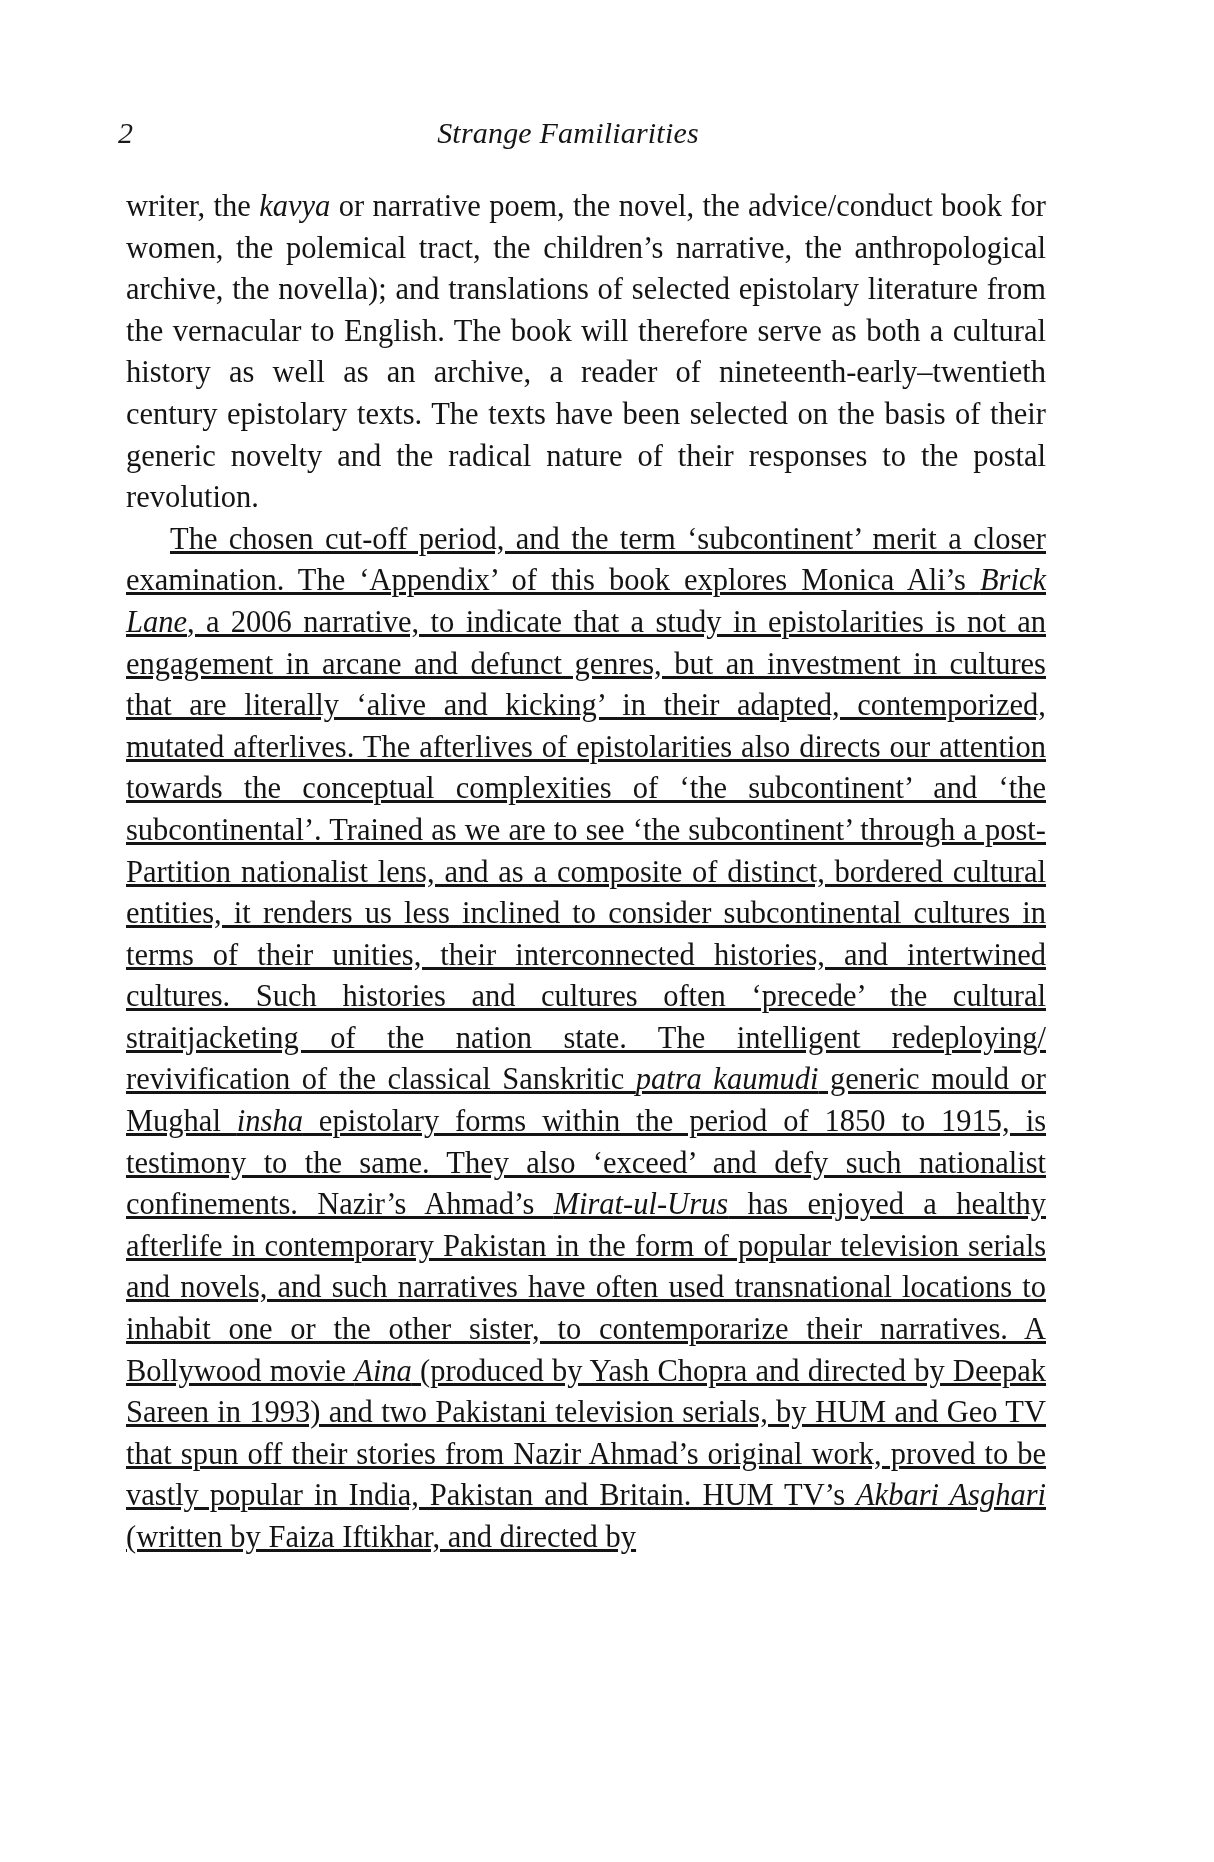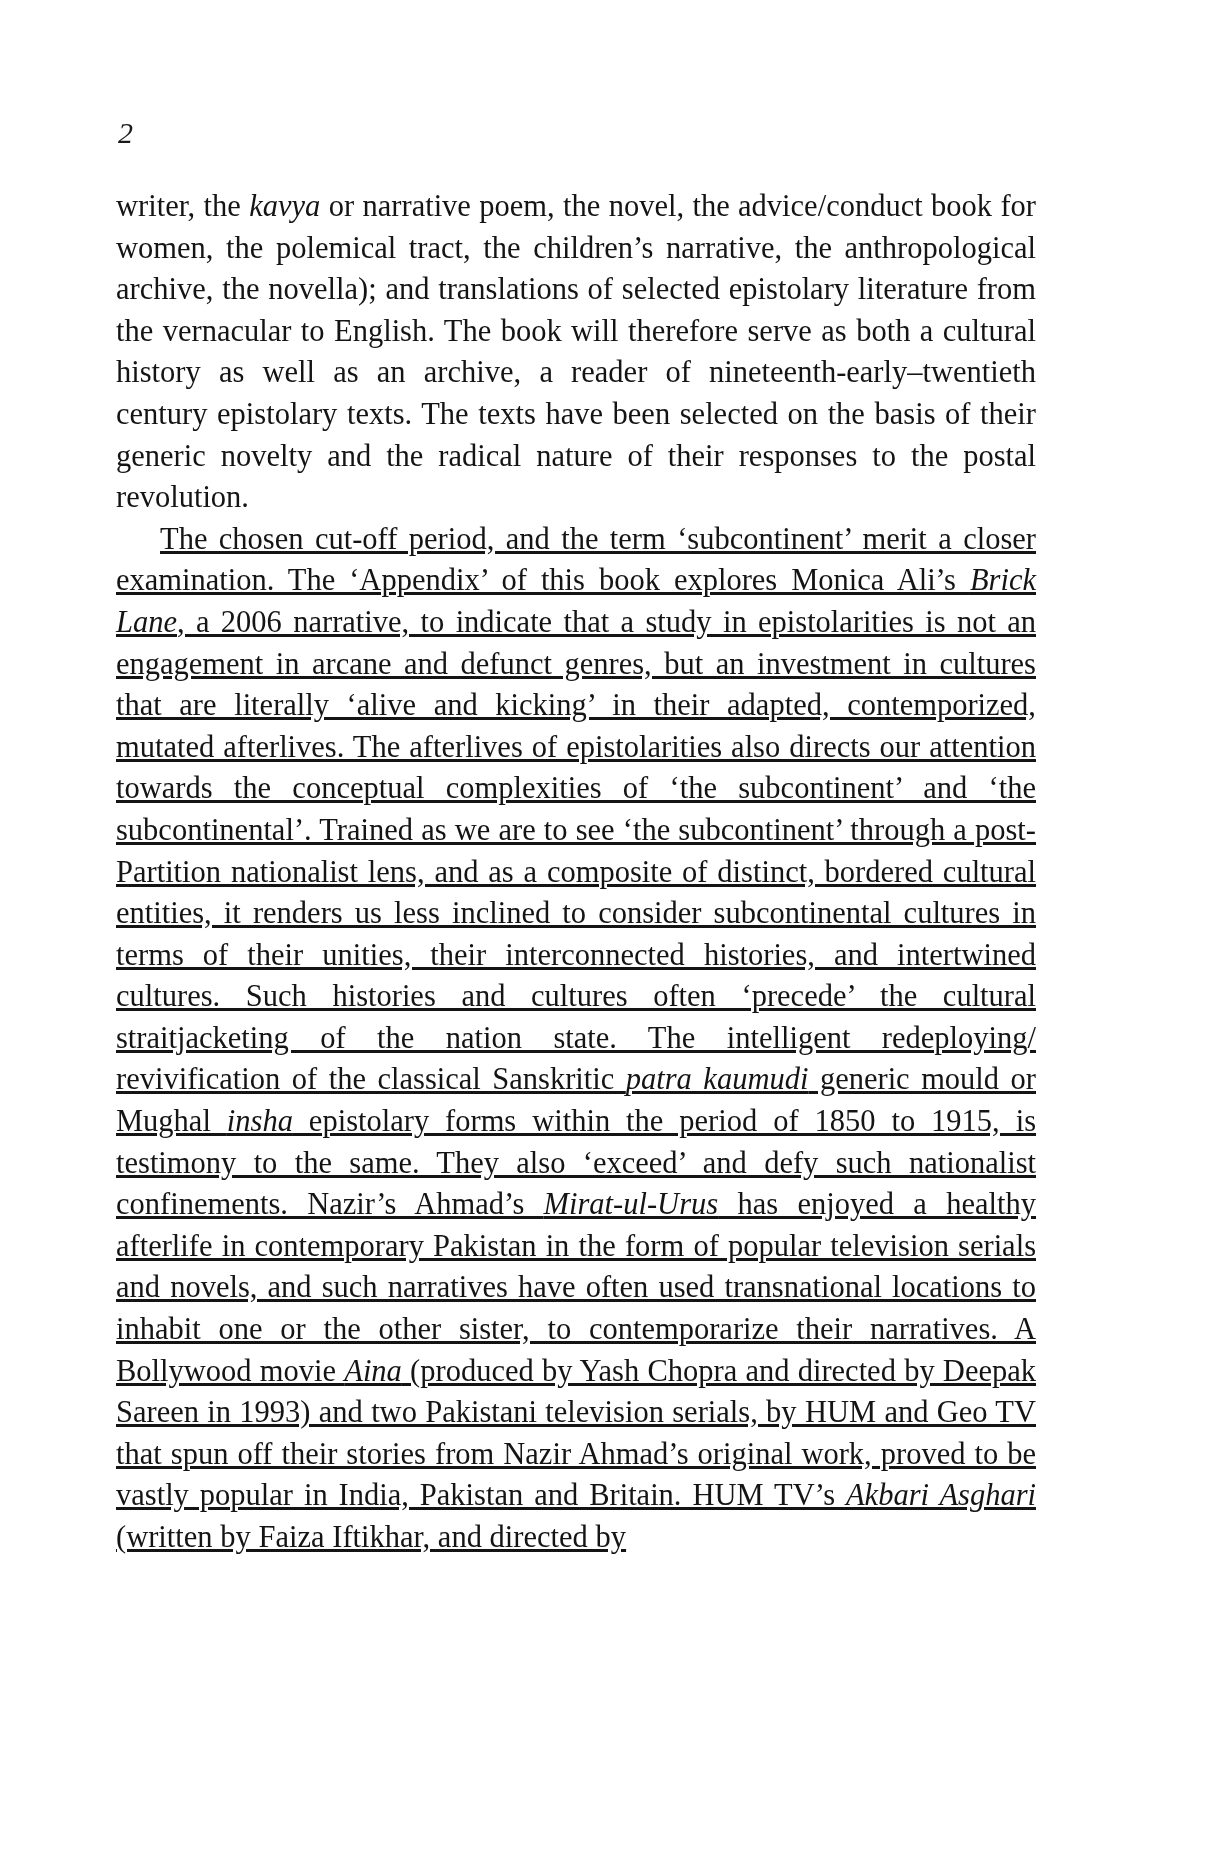--- a/index.html
+++ b/index.html
@@ -44,21 +44,21 @@
     font-style: italic;
     font-size: 30px;
     line-height: 1;
     letter-spacing: 0.2px;
     color: #151515;
     padding-right: 140px;
   }
   
   .textblock {
     position: absolute;
-    left: 116px;
+    left: 126px;
     top: 186px;
     width: 920px;
   }
   p.para {
     margin: 0;
     padding: 0;
     font-size: 30.5px;
     line-height: 41.6px;
     text-align: justify;
     text-justify: inter-word;
@@ -79,20 +79,21 @@
     -webkit-font-smoothing: antialiased;
   }
 </style>
 </head>
 <body>
 
 <div class="page">
 
   <div class="running-head">
     <div class="folio">2</div>
+    <div class="head-title">Strange Familiarities</div>
   </div>
 
   <div class="textblock">
       <p class="para"><span>writer, the </span><i>kavya</i><span> or narrative poem, the novel, the advice/conduct book for women, the polemical tract, the children’s narrative, the anthropological archive, the novella); and translations of selected epistolary literature from the vernacular to English. The book will therefore serve as both a cultural history as well as an archive, a reader of nineteenth-early–twentieth century epistolary texts. The texts have been selected on the basis of their generic novelty and the radical nature of their responses to the postal revolution.</span></p>
       <p class="para indent"><span>The chosen cut-off period, and the term ‘subcontinent’ merit a closer examination. The ‘Appendix’ of this book explores Monica Ali’s </span><i>Brick Lane</i><span>, a 2006 narrative, to indicate that a study in epistolarities is not an engagement in arcane and defunct genres, but an investment in cultures that are literally ‘alive and kicking’ in their adapted, contemporized, mutated afterlives. The afterlives of epistolarities also directs our attention towards the conceptual complexities of ‘the subcontinent’ and ‘the subcontinental’. Trained as we are to see ‘the subcontinent’ through a post-Partition nationalist lens, and as a composite of distinct, bordered cultural entities, it renders us less inclined to consider subcontinental cultures in terms of their unities, their interconnected histories, and intertwined cultures. Such histories and cultures often ‘precede’ the cultural straitjacketing of the nation state. The intelligent redeploying/ revivification of the classical Sanskritic </span><i>patra kaumudi</i><span> generic mould or Mughal </span><i>insha</i><span> epistolary forms within the period of 1850 to 1915, is testimony to the same. They also ‘exceed’ and defy such nationalist confinements. Nazir’s Ahmad’s </span><i>Mirat-ul-Urus</i><span> has enjoyed a healthy afterlife in contemporary Pakistan in the form of popular television serials and novels, and such narratives have often used transnational locations to inhabit one or the other sister, to contemporarize their narratives. A Bollywood movie </span><i>Aina</i><span> (produced by Yash Chopra and directed by Deepak Sareen in 1993) and two Pakistani television serials, by HUM and Geo TV that spun off their stories from Nazir Ahmad’s original work, proved to be vastly popular in India, Pakistan and Britain. HUM TV’s </span><i>Akbari Asghari</i><span> (written by Faiza Iftikhar, and directed by</span></p>
     </div>
 
 </div>
 
 </body></html>

